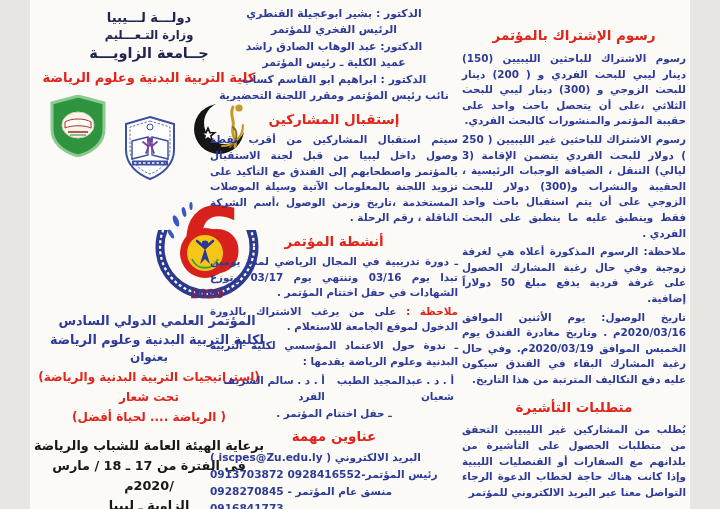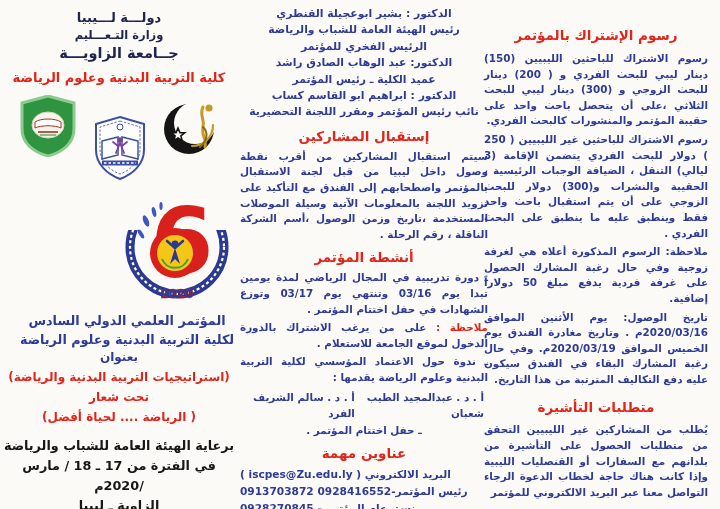--- a/index.html
+++ b/index.html
@@ -1,28 +1,28 @@
 <!DOCTYPE html>
 <html lang="ar" dir="rtl"><head>
 <meta charset="utf-8">
 <style>
   html,body{margin:0;padding:0;background:#e8e6e2;}
   .page{
     position:relative;
-    width:720px;height:509px;
+    width:660px;height:509px;
     background:#fbfaf7;
     font-family:"DejaVu Sans",sans-serif;
     font-weight:700;
     direction:rtl;
     overflow:hidden;
     margin:0 auto;
   }
   .panel{position:absolute;top:0;}
   
-  .panel-fees{right:12px;width:224px;}
+  .panel-fees{right:4px;width:224px;}
   .red-heading{
     color:#e0251b;font-size:13.5px;text-align:center;
     margin:0;padding:0;
   }
   .panel-fees .red-heading{margin-top:27px;margin-bottom:8px;}
   .body-just{
     color:#2e3b96;font-size:10.4px;line-height:15.6px;
     text-align:justify;margin:0 0 3px 0;
   }
   
@@ -140,21 +140,20 @@
     <div class="black-block">
       <div class="black-line">برعاية الهيئة العامة للشباب والرياضة</div>
       <div class="black-line">في الفترة من  17 ـ 18 / مارس /2020م</div>
       <div class="black-line">الزاوية ـ ليبيا</div>
     </div>
   </section>
 
   <section class="panel panel-middle">
     <div class="officials">
       <div class="official-line">الدكتور : بشير ابوعجيلة القنطري</div>
-      <div class="official-line">رئيس الهيئة العامة للشباب والرياضة</div>
       <div class="official-line">الرئيس الفخري للمؤتمر</div>
       <div class="official-line">الدكتور:  عبد الوهاب الصادق راشد</div>
       <div class="official-line">عميد الكلية ـ رئيس المؤتمر</div>
       <div class="official-line">الدكتور : ابراهيم ابو القاسم كساب</div>
       <div class="official-line">نائب رئيس المؤتمر ومقرر اللجنة التحضيرية</div>
     </div>
 
     <h2 class="red-heading">إستقبال المشاركين</h2>
     <p class="body-just">سيتم استقبال المشاركين من أقرب نقطة وصول داخل ليبيا من قبل لجنة الاستقبال بالمؤتمر واصطحابهم إلى الفندق مع التأكيد على تزويد اللجنة بالمعلومات الآتية وسيلة الموصلات المستخدمة ،تاريخ وزمن الوصول ،أسم الشركة الناقلة ، رقم الرحلة .</p>
 

